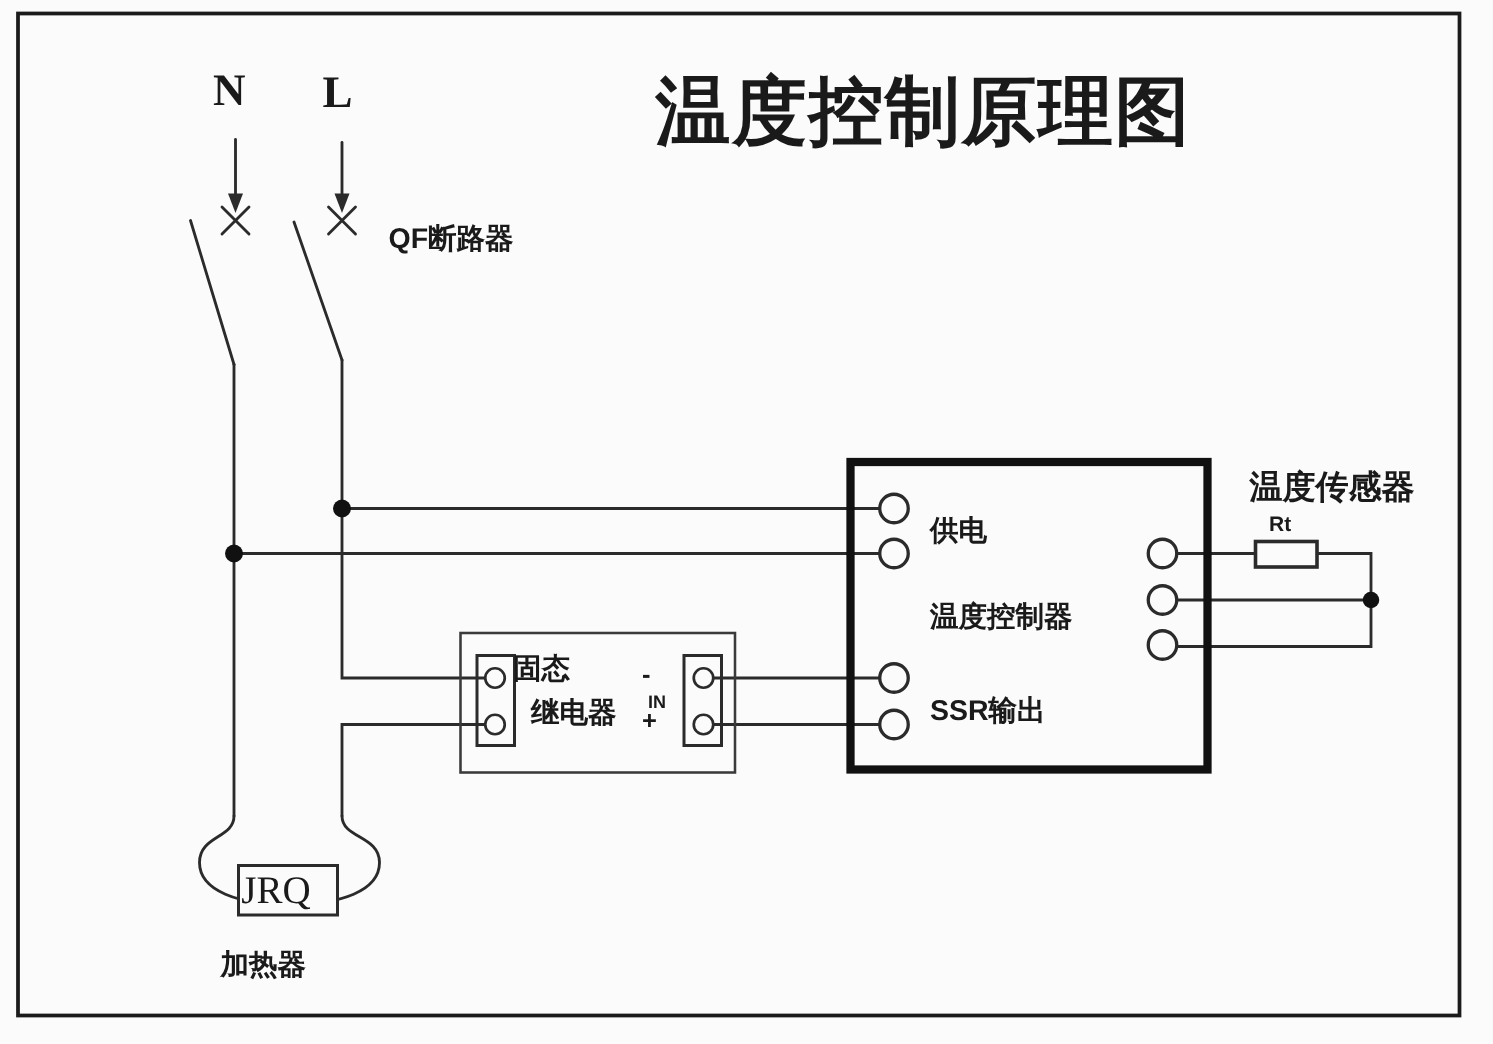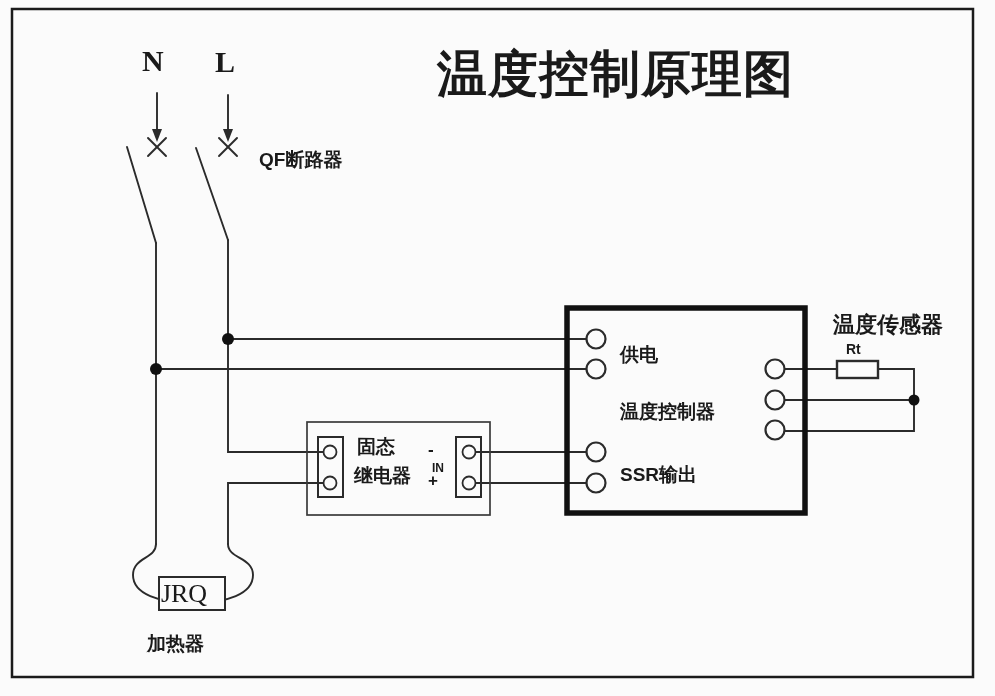--- a/index.html
+++ b/index.html
@@ -107,21 +107,21 @@
   <div class="lbl cn" style="left:259px;top:150px;">QF断路器</div>
   <div class="lbl serif title" style="left:437px;top:47px;">温度控制原理图</div>
 
   <div class="lbl cn" style="left:620px;top:345px;">供电</div>
   <div class="lbl cn" style="left:620px;top:386px;margin-top:16px;">温度控制器</div>
   <div class="lbl cn" style="left:620px;top:465px;">SSR输出</div>
 
   <div class="lbl cn22" style="left:833px;top:313px;">温度传感器</div>
   <div class="lbl rt" style="left:846px;top:342px;">Rt</div>
 
-  <div class="lbl cn" style="left:357px;top:437px;">固态</div>
+  <div class="lbl cn" style="left:342px;top:437px;">固态</div>
   <div class="lbl cn" style="left:354px;top:466px;">继电器</div>
   <div class="lbl sign" style="left:428px;top:441px;">-</div>
   <div class="lbl small" style="left:432px;top:462px;">IN</div>
   <div class="lbl sign" style="left:428px;top:472px;">+</div>
 
   <div class="lbl serif jrq" style="left:159px;top:578px;">JRQ</div>
   <div class="lbl cn" style="left:147px;top:634px;">加热器</div>
 
 </div>
 

